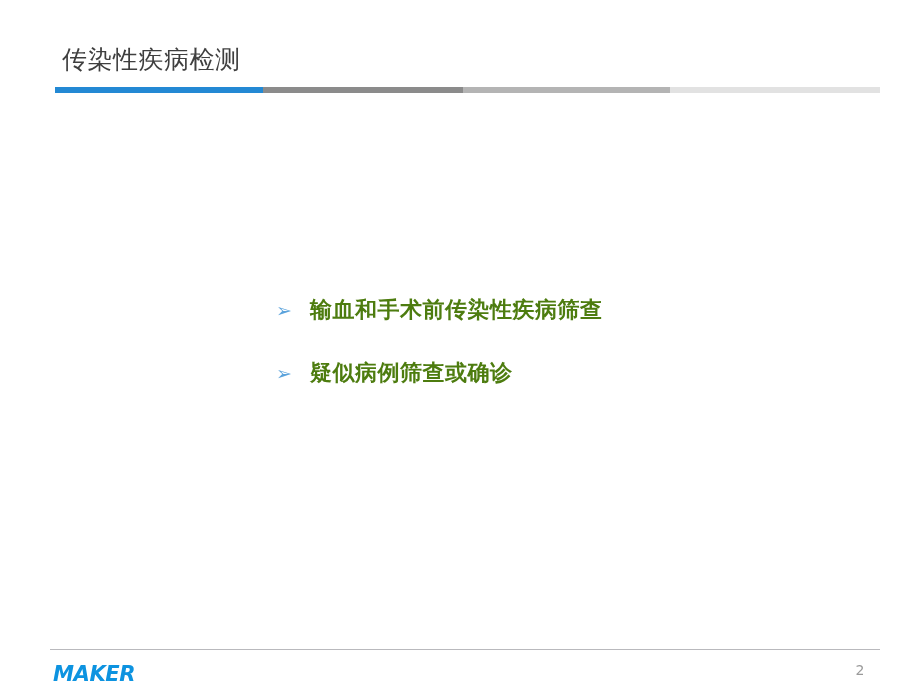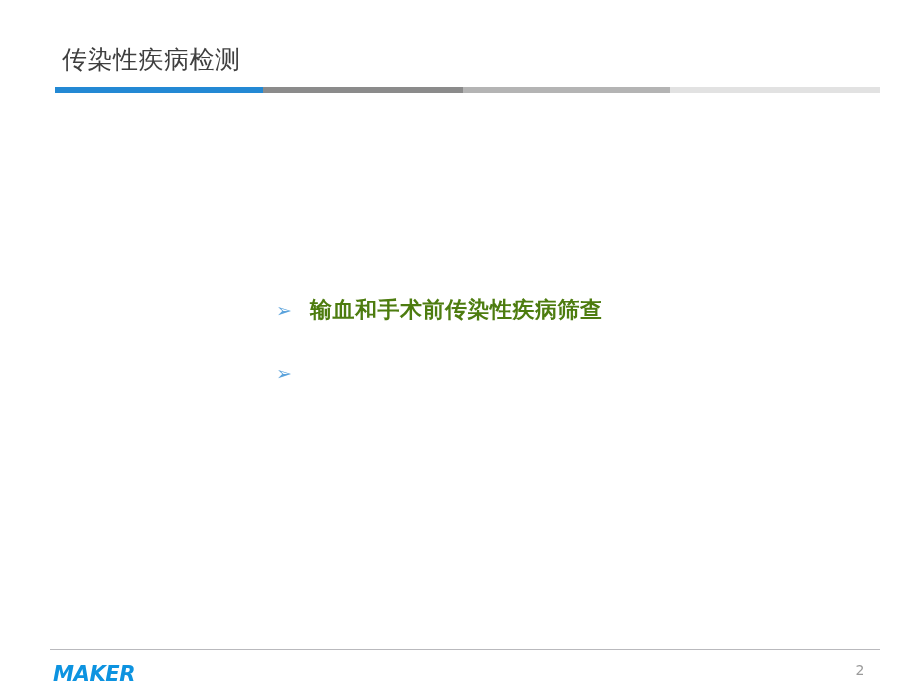--- a/index.html
+++ b/index.html
@@ -134,20 +134,21 @@
 
   <div class="bullets">
 
     <div class="bullet-row">
       <span class="bullet-marker">➢</span>
       <span class="bullet-text">输血和手术前传染性疾病筛查</span>
     </div>
 
     <div class="bullet-row">
       <span class="bullet-marker">➢</span>
+      <span class="bullet-text">疑似病例筛查或确诊</span>
     </div>
 
   </div>
 
   <div class="footer-rule"></div>
 
   <div class="logo">MAKER</div>
 
   <div class="page-number">2</div>
 

